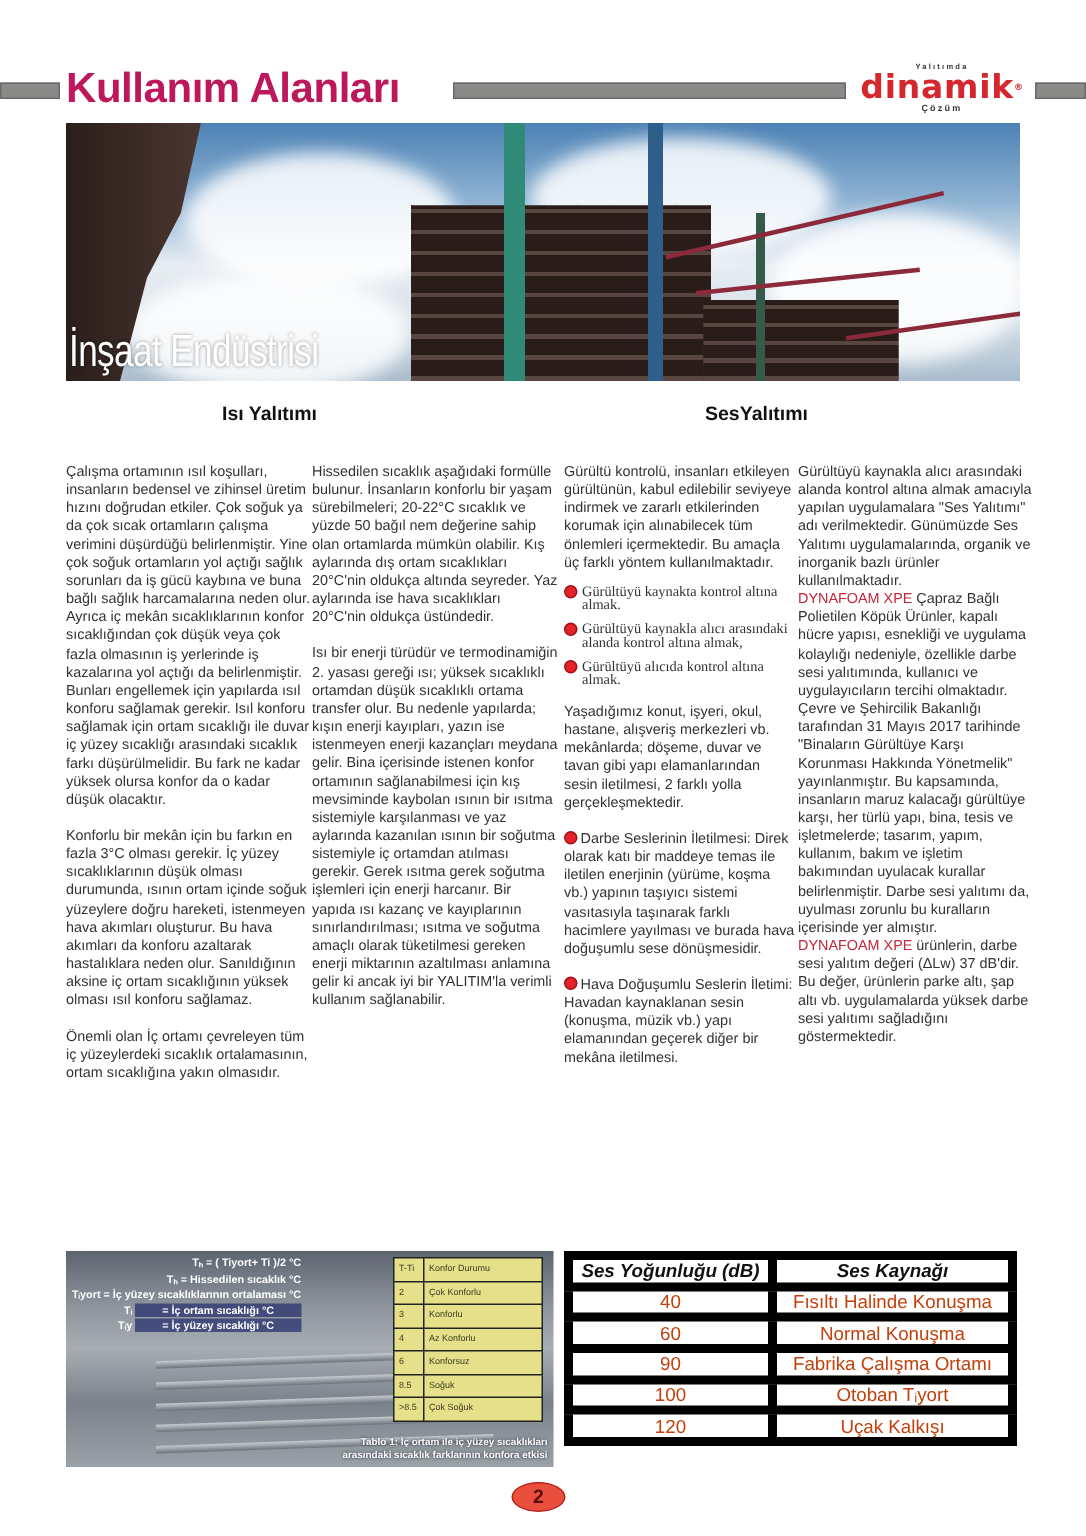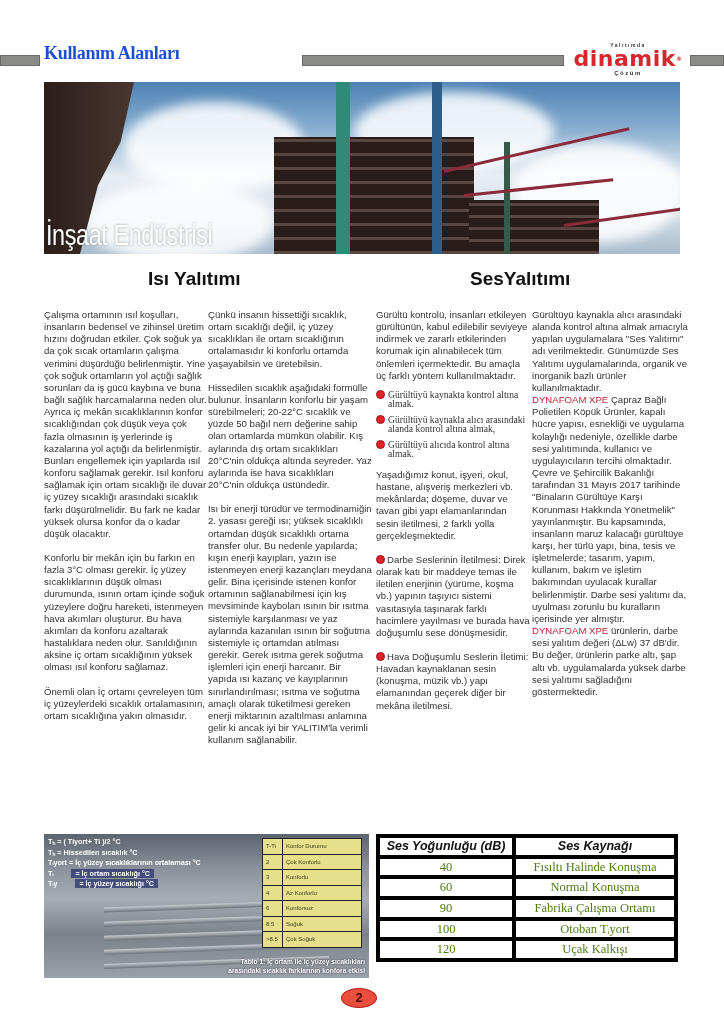--- a/index.html
+++ b/index.html
@@ -5,21 +5,21 @@
   * { box-sizing: border-box; margin: 0; padding: 0; }
   html, body { width: 724px; height: 1024px; background: #ffffff; overflow: hidden; }
   body { font-family: "Liberation Sans", sans-serif; color: #2a2a2a; position: relative; }
 
   
   .header { position: absolute; top: 40px; left: 0; width: 724px; height: 40px; }
   .header .bar { position: absolute; top: 15px; height: 11px; background: #8a8a88; border: 1px solid #6a6a68; }
   .header .bar.left { left: 0; width: 40px; }
   .header .bar.mid { left: 302px; width: 262px; }
   .header .bar.right { left: 690px; width: 34px; }
-  .header .title { position: absolute; left: 44px; top: 3px; font-size: 18px; font-weight: bold; color: #1d4ed8; letter-spacing: -0.3px; font-family: Liberation Serif, serif; }
+  .header .title { position: absolute; left: 44px; top: 3px; font-size: 28px; font-weight: bold; color: #be185d; letter-spacing: -0.3px; font-family: Liberation Sans, sans-serif; }
   .logo { position: absolute; left: 572px; top: 2px; width: 112px; height: 38px; text-align: center; }
   .logo .small-top { display: block; font-size: 5px; letter-spacing: 1.5px; color: #333; font-weight: bold; height: 7px; line-height: 7px; }
   .logo .brand { display: block; font-size: 22px; font-weight: bold; color: #d6262e; line-height: 20px; letter-spacing: 0.5px; font-family: "DejaVu Sans", sans-serif; }
   .logo .reg { font-size: 6px; vertical-align: top; color: #d6262e; }
   .logo .small-bot { display: block; font-size: 6px; letter-spacing: 1.5px; color: #333; font-weight: bold; line-height: 8px; }
 
   
   .hero { position: absolute; left: 44px; top: 82px; width: 636px; height: 172px; overflow: hidden;
     background: linear-gradient(180deg, #4d82b5 0%, #8fb3d3 30%, #e7edf3 55%, #d8e2ea 75%, #a8bccd 100%); }
   .hero .cloud { position: absolute; border-radius: 50%; background: rgba(255,255,255,0.85); filter: blur(6px); }
@@ -27,21 +27,21 @@
   .hero .bldg-main { position: absolute; left: 230px; top: 55px; width: 200px; height: 117px; background: #3a2a26;
     background-image: repeating-linear-gradient(0deg, #5a4640 0px, #5a4640 3px, #2a1c18 3px, #2a1c18 14px),
                       repeating-linear-gradient(90deg, rgba(0,0,0,0.35) 0px, rgba(0,0,0,0.35) 2px, transparent 2px, transparent 22px); }
   .hero .bldg-right { position: absolute; left: 425px; top: 118px; width: 130px; height: 54px; background: #3a2a26;
     background-image: repeating-linear-gradient(0deg, #5a4640 0px, #5a4640 3px, #2a1c18 3px, #2a1c18 12px); }
   .hero .crane { position: absolute; background: #2f8a78; }
   .hero .crane-arm { position: absolute; height: 3px; background: #8a2a3a; transform-origin: left center; }
   .hero .caption { position: absolute; left: 2px; bottom: 2px; font-size: 30px; color: #ffffff; font-family: "Liberation Sans", sans-serif; letter-spacing: -0.5px; transform: scaleX(0.78); transform-origin: left bottom; text-shadow: 0 0 3px rgba(0,0,0,0.4); }
 
   
-  .sec-title { position: absolute; top: 268px; font-size: 19px; font-weight: bold; color: #111; }
+  .sec-title { position: absolute; top: 268px; font-size: 13px; font-weight: bold; color: #111; }
   .sec-title.isi { left: 148px; }
   .sec-title.ses { left: 470px; }
 
   
   .col { position: absolute; top: 309px; font-size: 9.6px; line-height: 12.15px; color: #333; }
   .col p { margin-bottom: 12px; }
   .col p.tight { margin-bottom: 0; }
   .col1 { left: 44px; width: 164px; }
   .col2 { left: 208px; width: 164px; }
   .col3 { left: 376px; width: 154px; }
@@ -49,34 +49,34 @@
   .bullet { display: flex; align-items: flex-start; margin-bottom: 6px; line-height: 9.5px; }
   .bullet .dot { flex: 0 0 auto; width: 9px; height: 9px; border-radius: 50%; background: #e3232a; border: 1.5px solid #a01016; margin-right: 3px; margin-top: 0px; }
   .bullet span.t { display: inline; font-family: Liberation Serif, serif; }
   .bullet-block .dot { display: inline-block; width: 9px; height: 9px; border-radius: 50%; background: #e3232a; border: 1.5px solid #a01016; vertical-align: -1px; margin-right: 2px; }
   .red { color: #c2263a; }
 
   
   .photo2 { position: absolute; left: 44px; top: 834px; width: 325px; height: 144px; overflow: hidden;
     background: linear-gradient(180deg, #5c6470 0%, #8c939c 25%, #a7adb3 45%, #7a828b 70%, #9aa1a8 100%); }
   .photo2 .rail { position: absolute; left: 60px; height: 5px; background: linear-gradient(180deg, #c7ccd0, #6c737a); transform: skewY(-2deg); }
-  .photo2 .formula { position: absolute; left: 4px; top: 3px; font-size: 7.2px; line-height: 10.5px; color: #fff; font-weight: bold; }
+  .photo2 .formula { position: absolute; left: 4px; top: 3px; font-size: 7.2px; line-height: 10.5px; color: #fff; font-weight: bold; text-align: right; }
   .photo2 .formula div { white-space: nowrap; }
-  .photo2 .formula .hl { background: rgba(40,50,110,0.75); padding: 0 4px; margin-left: 16px; }
+  .photo2 .formula .hl { background: rgba(40,50,110,0.75); padding: 0 18px; }
   .ctable { position: absolute; left: 218px; top: 4px; width: 100px; border-collapse: collapse; background: #e6e08a; font-size: 6px; }
   .ctable td { border: 1px solid #222; height: 15.5px; padding: 0 3px; color: #3a3a20; }
   .ctable td.n { width: 20px; text-align: left; }
   .photo2 .tcap { position: absolute; right: 4px; bottom: 3px; text-align: right; font-size: 6.6px; line-height: 9px; color: #fff; font-weight: bold; text-shadow: 0 0 2px #223; }
 
   
   .stable { position: absolute; left: 376px; top: 834px; width: 302px; border-collapse: collapse; font-size: 12.5px; }
-  .stable th, .stable td { border: 4px solid #000000; text-align: center; height: 20.7px; }
+  .stable th, .stable td { border: 6px solid #000000; text-align: center; height: 20.7px; }
   .stable th { font-weight: bold; font-style: italic; color: #111; font-size: 12.5px; }
   .stable th.c1 { width: 136px; }
-  .stable td { color: #4d7c0f; font-family: Liberation Serif, serif; }
+  .stable td { color: #c2410c; }
 
   
   .pagenum { position: absolute; left: 341px; top: 988px; width: 36px; height: 20px; border-radius: 50%; background: #ea4f3e; border: 1.5px solid #b8231a; text-align: center; font-size: 13px; font-weight: bold; color: #5a0a0a; line-height: 17px; }
 </style>
 </head>
 <body>
 
 <div class="header">
   <div class="bar left"></div>
   <div class="title">Kullanım Alanları</div>
@@ -110,21 +110,20 @@
 <div class="sec-title ses">SesYalıtımı</div>
 
 <div class="col col1">
   <p class="tight">Çalışma ortamının ısıl koşulları, insanların bedensel ve zihinsel üretim hızını doğrudan etkiler. Çok soğuk ya da çok sıcak ortamların çalışma verimini düşürdüğü belirlenmiştir. Yine çok soğuk ortamların yol açtığı sağlık sorunları da iş gücü kaybına ve buna bağlı sağlık harcamalarına neden olur. Ayrıca iç mekân sıcaklıklarının konfor sıcaklığından çok düşük veya çok fazla olmasının iş yerlerinde iş kazalarına yol açtığı da belirlenmiştir.</p>
   <p>Bunları engellemek için yapılarda ısıl konforu sağlamak gerekir. Isıl konforu sağlamak için ortam sıcaklığı ile duvar iç yüzey sıcaklığı arasındaki sıcaklık farkı düşürülmelidir. Bu fark ne kadar yüksek olursa konfor da o kadar düşük olacaktır.</p>
   <p>Konforlu bir mekân için bu farkın en fazla 3°C olması gerekir. İç yüzey sıcaklıklarının düşük olması durumunda, ısının ortam içinde soğuk yüzeylere doğru hareketi, istenmeyen hava akımları oluşturur. Bu hava akımları da konforu azaltarak hastalıklara neden olur. Sanıldığının aksine iç ortam sıcaklığının yüksek olması ısıl konforu sağlamaz.</p>
   <p>Önemli olan İç ortamı çevreleyen tüm iç yüzeylerdeki sıcaklık ortalamasının, ortam sıcaklığına yakın olmasıdır.</p>
 </div>
 
 <div class="col col2">
-  <p>Çünkü insanın hissettiği sıcaklık, ortam sıcaklığı değil, iç yüzey sıcaklıkları ile ortam sıcaklığının ortalamasıdır ki konforlu ortamda yaşayabilsin ve üretebilsin.</p>
   <p>Hissedilen sıcaklık aşağıdaki formülle bulunur. İnsanların konforlu bir yaşam sürebilmeleri; 20-22°C sıcaklık ve yüzde 50 bağıl nem değerine sahip olan ortamlarda mümkün olabilir. Kış aylarında dış ortam sıcaklıkları 20°C'nin oldukça altında seyreder. Yaz aylarında ise hava sıcaklıkları 20°C'nin oldukça üstündedir.</p>
   <p>Isı bir enerji türüdür ve termodinamiğin 2. yasası gereği ısı; yüksek sıcaklıklı ortamdan düşük sıcaklıklı ortama transfer olur. Bu nedenle yapılarda; kışın enerji kayıpları, yazın ise istenmeyen enerji kazançları meydana gelir. Bina içerisinde istenen konfor ortamının sağlanabilmesi için kış mevsiminde kaybolan ısının bir ısıtma sistemiyle karşılanması ve yaz aylarında kazanılan ısının bir soğutma sistemiyle iç ortamdan atılması gerekir. Gerek ısıtma gerek soğutma işlemleri için enerji harcanır. Bir yapıda ısı kazanç ve kayıplarının sınırlandırılması; ısıtma ve soğutma amaçlı olarak tüketilmesi gereken enerji miktarının azaltılması anlamına gelir ki ancak iyi bir YALITIM'la verimli kullanım sağlanabilir.</p>
 </div>
 
 <div class="col col3">
   <p style="margin-bottom:8px;">Gürültü kontrolü, insanları etkileyen gürültünün, kabul edilebilir seviyeye indirmek ve zararlı etkilerinden korumak için alınabilecek tüm önlemleri içermektedir. Bu amaçla üç farklı yöntem kullanılmaktadır.</p>
   <div class="bullet">
     <span class="dot"></span>
     <span class="t">Gürültüyü kaynakta kontrol altına almak.</span>
   </div>

